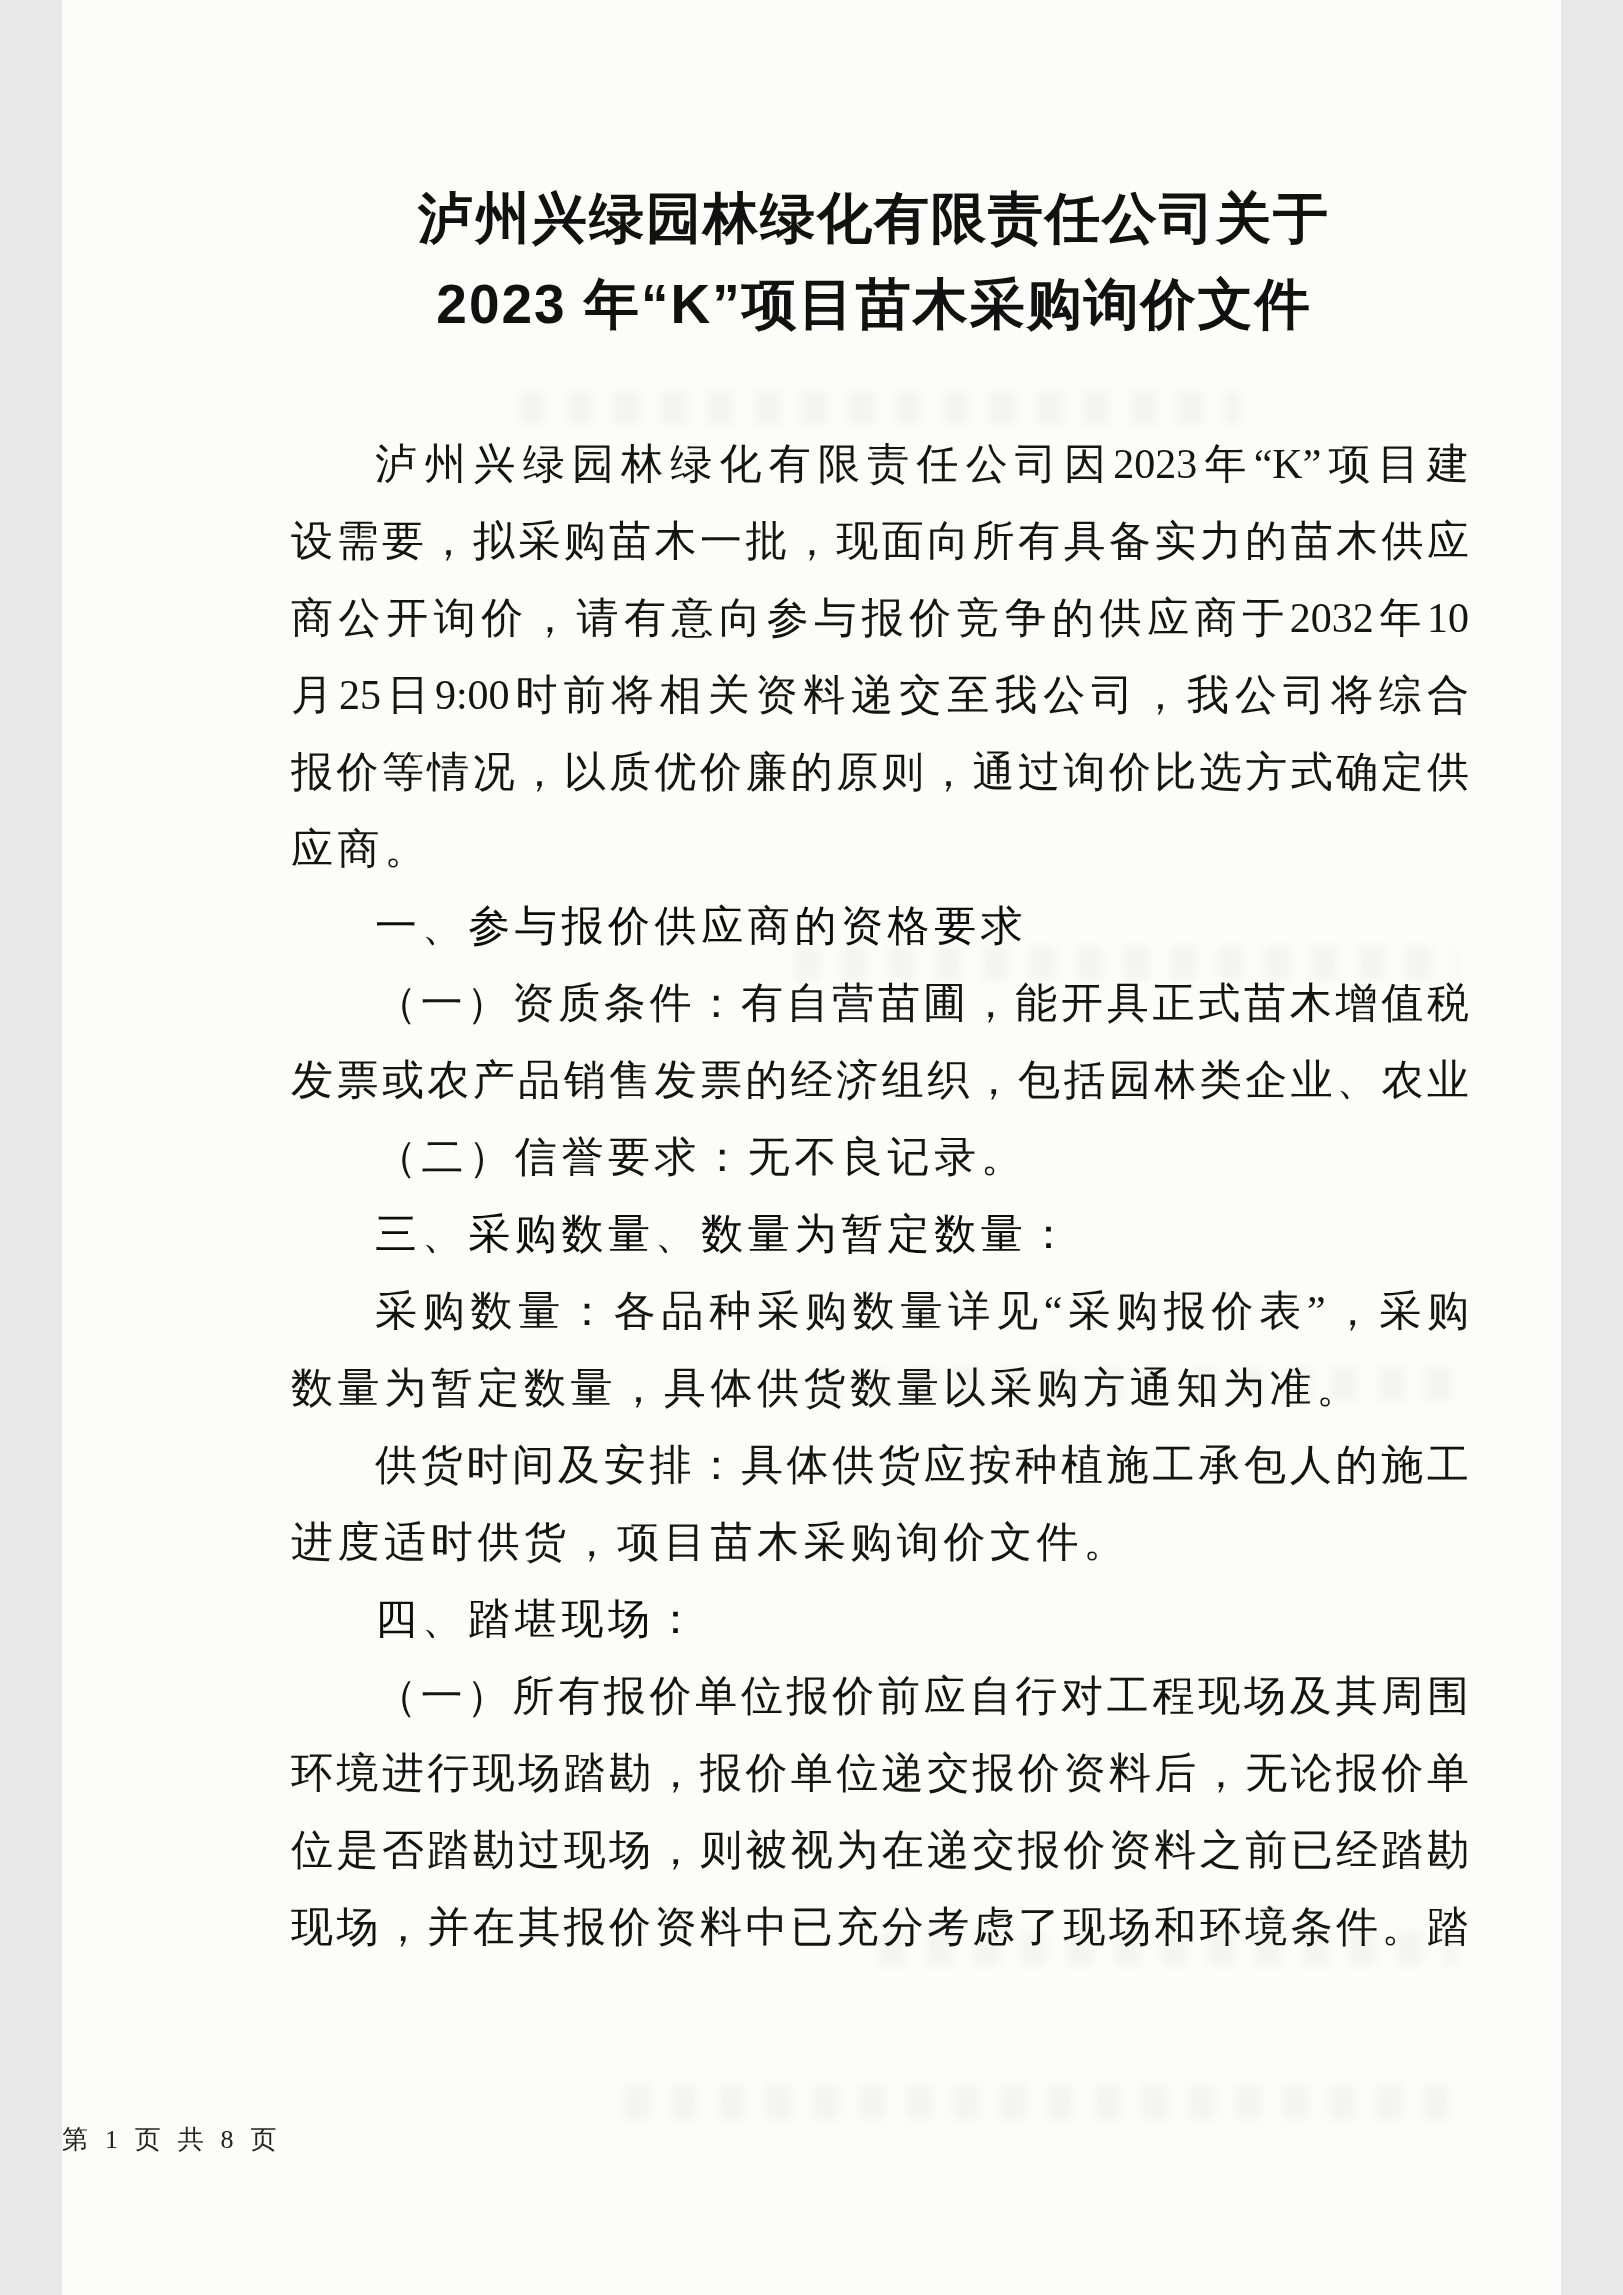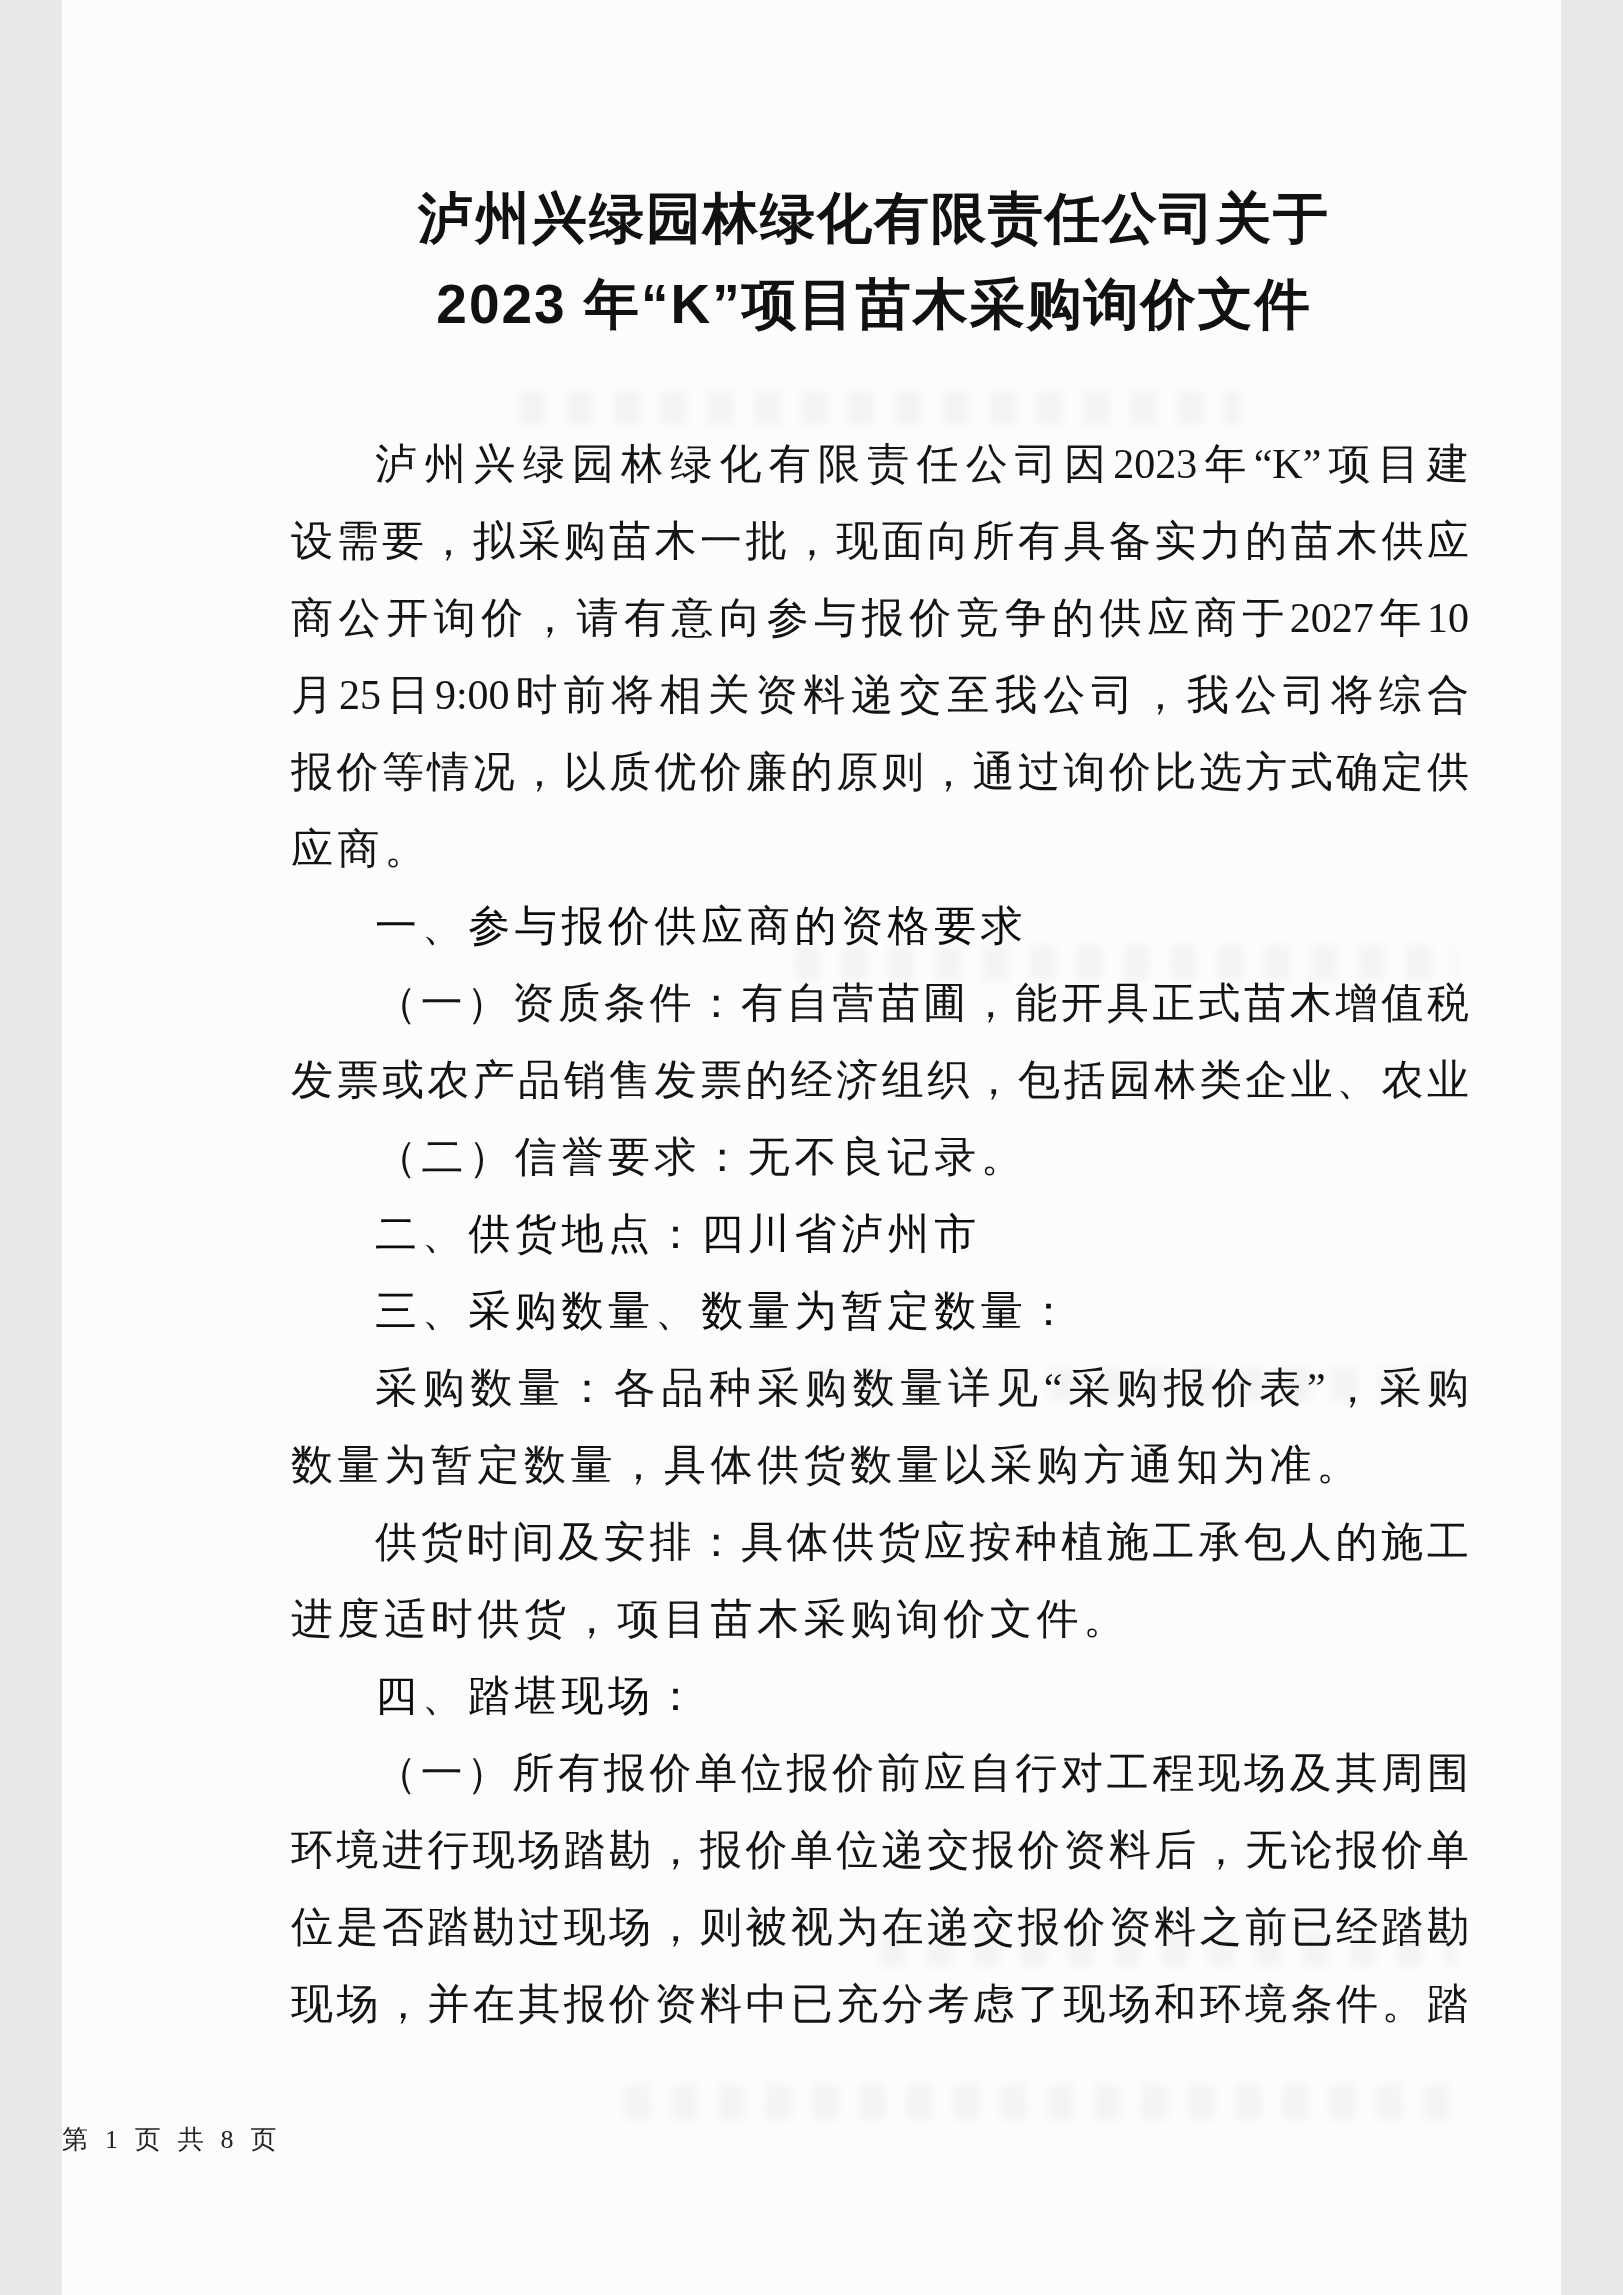--- a/index.html
+++ b/index.html
@@ -80,29 +80,28 @@
   <div class="ghost" style="top:2085px; left:563px;  width:838px;"></div>
 
   <div class="title-block">
     <div>泸州兴绿园林绿化有限责任公司关于</div>
     <div>2023 年“K”项目苗木采购询价文件</div>
   </div>
 
   <main class="doc-body">
       <div class="line body indent justify"><span>泸</span><span>州</span><span>兴</span><span>绿</span><span>园</span><span>林</span><span>绿</span><span>化</span><span>有</span><span>限</span><span>责</span><span>任</span><span>公</span><span>司</span><span>因</span><span>2023</span><span>年</span><span>“K”</span><span>项</span><span>目</span><span>建</span></div>
       <div class="line body justify"><span>设</span><span>需</span><span>要</span><span>，</span><span>拟</span><span>采</span><span>购</span><span>苗</span><span>木</span><span>一</span><span>批</span><span>，</span><span>现</span><span>面</span><span>向</span><span>所</span><span>有</span><span>具</span><span>备</span><span>实</span><span>力</span><span>的</span><span>苗</span><span>木</span><span>供</span><span>应</span></div>
-      <div class="line body justify"><span>商</span><span>公</span><span>开</span><span>询</span><span>价</span><span>，</span><span>请</span><span>有</span><span>意</span><span>向</span><span>参</span><span>与</span><span>报</span><span>价</span><span>竞</span><span>争</span><span>的</span><span>供</span><span>应</span><span>商</span><span>于</span><span>2027</span><span>年</span><span>10</span></div>
+      <div class="line body justify"><span>商</span><span>公</span><span>开</span><span>询</span><span>价</span><span>，</span><span>请</span><span>有</span><span>意</span><span>向</span><span>参</span><span>与</span><span>报</span><span>价</span><span>竞</span><span>争</span><span>的</span><span>供</span><span>应</span><span>商</span><span>于</span><span>2032</span><span>年</span><span>10</span></div>
       <div class="line body justify"><span>月</span><span>25</span><span>日</span><span>9:00</span><span>时</span><span>前</span><span>将</span><span>相</span><span>关</span><span>资</span><span>料</span><span>递</span><span>交</span><span>至</span><span>我</span><span>公</span><span>司</span><span>，</span><span>我</span><span>公</span><span>司</span><span>将</span><span>综</span><span>合</span></div>
       <div class="line body justify"><span>报</span><span>价</span><span>等</span><span>情</span><span>况</span><span>，</span><span>以</span><span>质</span><span>优</span><span>价</span><span>廉</span><span>的</span><span>原</span><span>则</span><span>，</span><span>通</span><span>过</span><span>询</span><span>价</span><span>比</span><span>选</span><span>方</span><span>式</span><span>确</span><span>定</span><span>供</span></div>
       <div class="line body">应商。</div>
       <div class="line heading indent">一、参与报价供应商的资格要求</div>
       <div class="line body indent justify"><span>（</span><span>一</span><span>）</span><span>资</span><span>质</span><span>条</span><span>件</span><span>：</span><span>有</span><span>自</span><span>营</span><span>苗</span><span>圃</span><span>，</span><span>能</span><span>开</span><span>具</span><span>正</span><span>式</span><span>苗</span><span>木</span><span>增</span><span>值</span><span>税</span></div>
       <div class="line body justify"><span>发</span><span>票</span><span>或</span><span>农</span><span>产</span><span>品</span><span>销</span><span>售</span><span>发</span><span>票</span><span>的</span><span>经</span><span>济</span><span>组</span><span>织</span><span>，</span><span>包</span><span>括</span><span>园</span><span>林</span><span>类</span><span>企</span><span>业</span><span>、</span><span>农</span><span>业</span></div>
       <div class="line body indent">（二）信誉要求：无不良记录。</div>
-      <div class="line heading indent">二、供货地点：四川省泸州市</div>
       <div class="line heading indent">三、采购数量、数量为暂定数量：</div>
       <div class="line body indent justify"><span>采</span><span>购</span><span>数</span><span>量</span><span>：</span><span>各</span><span>品</span><span>种</span><span>采</span><span>购</span><span>数</span><span>量</span><span>详</span><span>见</span><span>“</span><span>采</span><span>购</span><span>报</span><span>价</span><span>表</span><span>”</span><span>，</span><span>采</span><span>购</span></div>
       <div class="line body">数量为暂定数量，具体供货数量以采购方通知为准。</div>
       <div class="line body indent justify"><span>供</span><span>货</span><span>时</span><span>间</span><span>及</span><span>安</span><span>排</span><span>：</span><span>具</span><span>体</span><span>供</span><span>货</span><span>应</span><span>按</span><span>种</span><span>植</span><span>施</span><span>工</span><span>承</span><span>包</span><span>人</span><span>的</span><span>施</span><span>工</span></div>
       <div class="line body">进度适时供货，项目苗木采购询价文件。</div>
       <div class="line heading indent">四、踏堪现场：</div>
       <div class="line body indent justify"><span>（</span><span>一</span><span>）</span><span>所</span><span>有</span><span>报</span><span>价</span><span>单</span><span>位</span><span>报</span><span>价</span><span>前</span><span>应</span><span>自</span><span>行</span><span>对</span><span>工</span><span>程</span><span>现</span><span>场</span><span>及</span><span>其</span><span>周</span><span>围</span></div>
       <div class="line body justify"><span>环</span><span>境</span><span>进</span><span>行</span><span>现</span><span>场</span><span>踏</span><span>勘</span><span>，</span><span>报</span><span>价</span><span>单</span><span>位</span><span>递</span><span>交</span><span>报</span><span>价</span><span>资</span><span>料</span><span>后</span><span>，</span><span>无</span><span>论</span><span>报</span><span>价</span><span>单</span></div>
       <div class="line body justify"><span>位</span><span>是</span><span>否</span><span>踏</span><span>勘</span><span>过</span><span>现</span><span>场</span><span>，</span><span>则</span><span>被</span><span>视</span><span>为</span><span>在</span><span>递</span><span>交</span><span>报</span><span>价</span><span>资</span><span>料</span><span>之</span><span>前</span><span>已</span><span>经</span><span>踏</span><span>勘</span></div>
       <div class="line body justify"><span>现</span><span>场</span><span>，</span><span>并</span><span>在</span><span>其</span><span>报</span><span>价</span><span>资</span><span>料</span><span>中</span><span>已</span><span>充</span><span>分</span><span>考</span><span>虑</span><span>了</span><span>现</span><span>场</span><span>和</span><span>环</span><span>境</span><span>条</span><span>件</span><span>。</span><span>踏</span></div>

